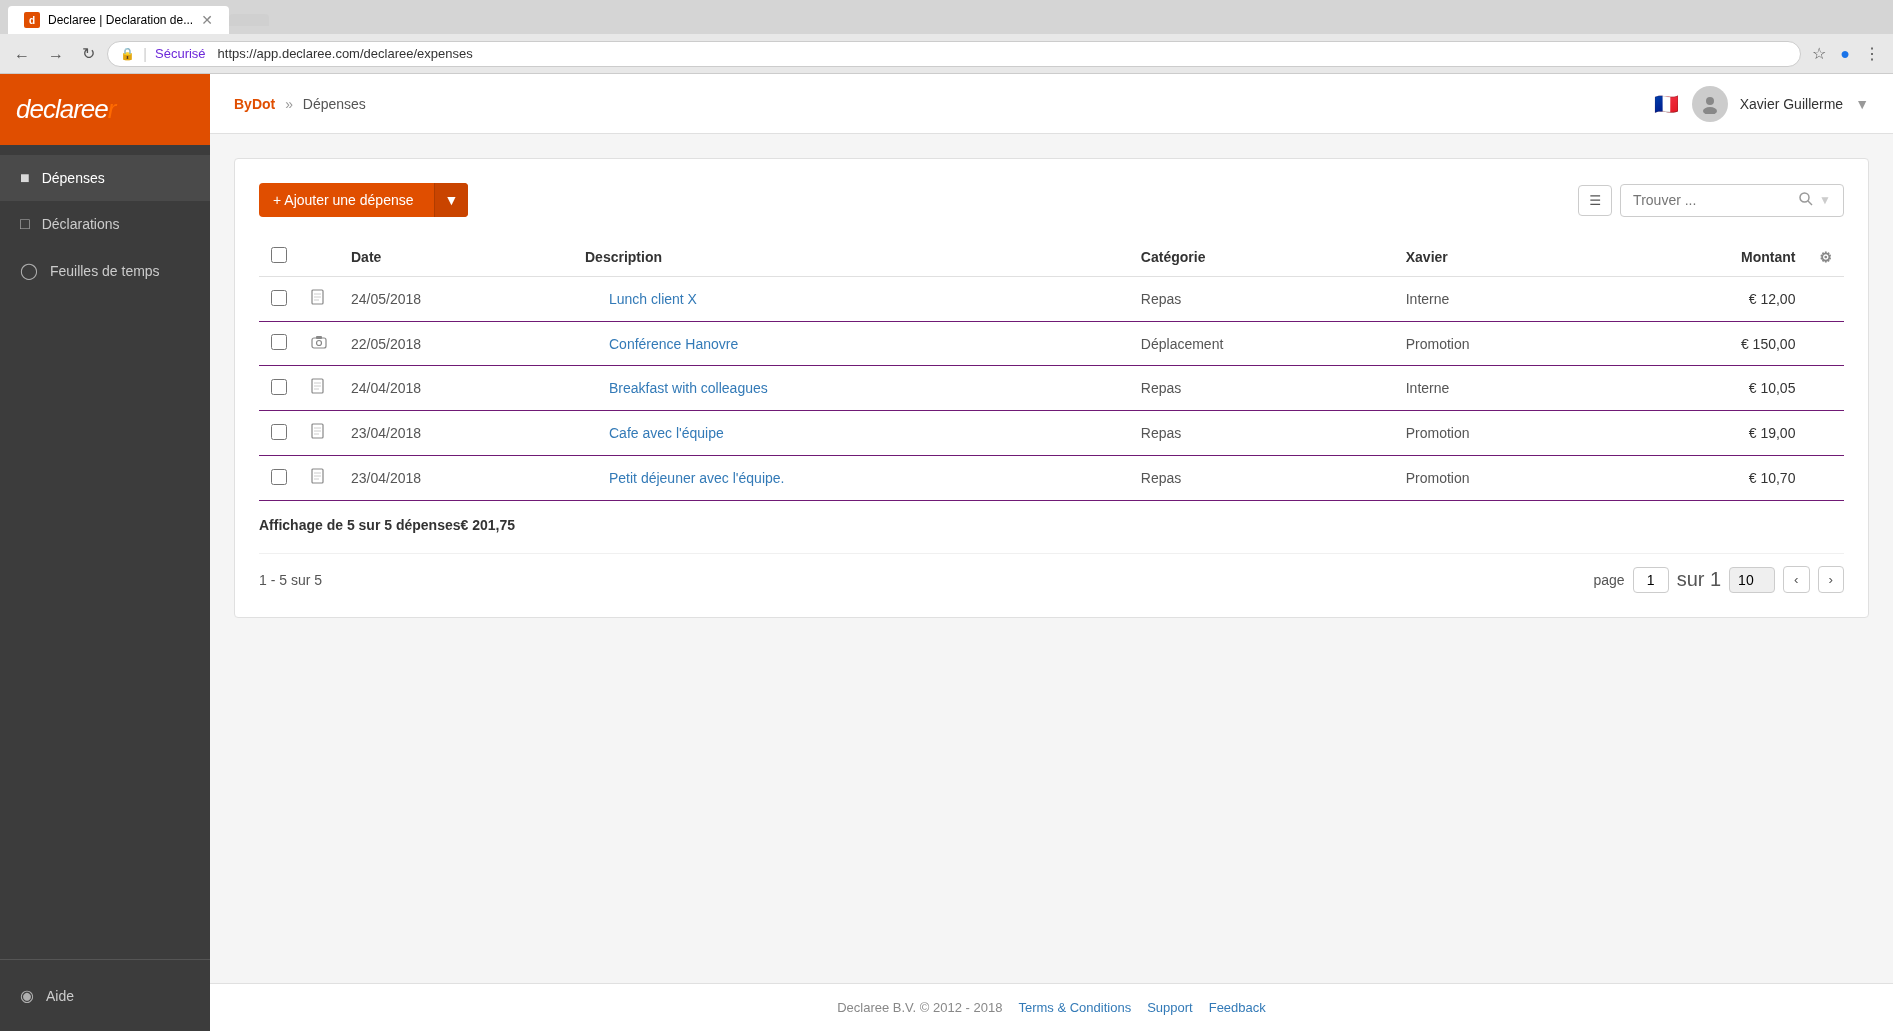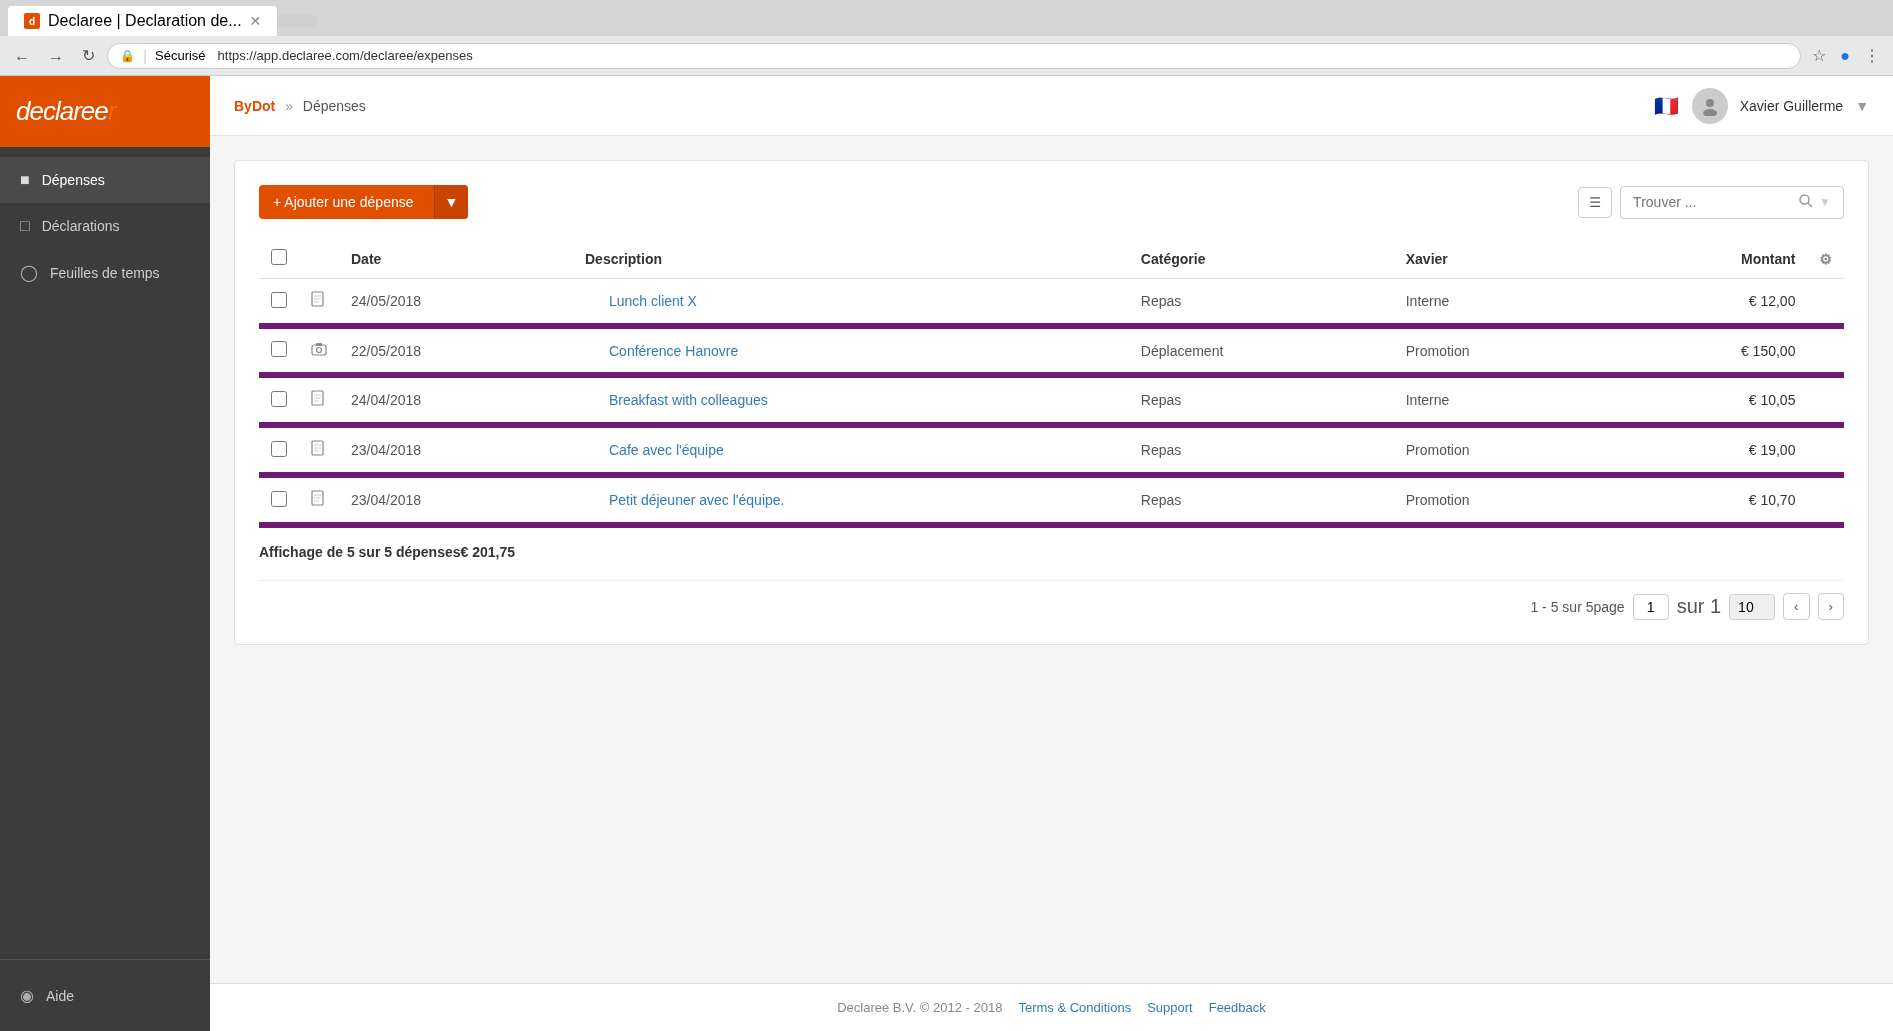--- a/index.html
+++ b/index.html
@@ -3,21 +3,21 @@
   <meta charset="utf-8">
   <style>
     * { box-sizing: border-box; margin: 0; padding: 0; }
     body { font-family: Arial, sans-serif; font-size: 14px; background: #f5f5f5; display: flex; flex-direction: column; min-height: 100vh; }
 
     
     .browser-chrome { background: #e8e8e8; border-bottom: 1px solid #ccc; }
     .browser-tab-bar { display: flex; align-items: center; padding: 6px 8px 0; background: #d5d5d5; }
     .browser-tab { background: white; padding: 6px 16px; border-radius: 4px 4px 0 0; font-size: 13px; display: flex; align-items: center; gap: 8px; min-width: 180px; }
     .browser-tab .favicon { width: 16px; height: 16px; background: #e04e00; border-radius: 2px; display: inline-block; font-size: 10px; color: white; display: flex; align-items: center; justify-content: center; font-weight: bold; }
-    .browser-tab .tab-title { flex: 1; overflow: hidden; text-overflow: ellipsis; white-space: nowrap; font-size: 16px; }
+    .browser-tab .tab-title { flex: 1; overflow: hidden; text-overflow: ellipsis; white-space: nowrap; font-size: 12px; }
     .browser-tab .tab-close { color: #888; cursor: pointer; font-size: 14px; }
     .browser-tab-empty { background: #d0d0d0; padding: 6px 16px; border-radius: 4px 4px 0 0; min-width: 40px; }
     .browser-nav-bar { display: flex; align-items: center; padding: 6px 8px; gap: 6px; background: #e8e8e8; }
     .nav-btn { background: none; border: none; cursor: pointer; color: #555; font-size: 16px; padding: 4px 6px; border-radius: 3px; }
     .address-bar { flex: 1; display: flex; align-items: center; background: white; border: 1px solid #ccc; border-radius: 20px; padding: 4px 12px; gap: 8px; }
     .address-bar .lock-icon { color: #2a7a2a; font-size: 12px; }
     .address-bar .separator { color: #ccc; }
     .address-url { flex: 1; font-size: 13px; color: #333; border: none; outline: none; }
     .nav-right-icons { display: flex; align-items: center; gap: 4px; }
     .nav-icon-btn { background: none; border: none; cursor: pointer; color: #555; font-size: 16px; padding: 4px 5px; }
@@ -61,37 +61,37 @@
     .toolbar-right { display: flex; align-items: center; gap: 8px; }
     .list-view-btn { background: white; border: 1px solid #ccc; padding: 7px 10px; border-radius: 4px; cursor: pointer; color: #555; }
     .search-box { border: 1px solid #ccc; border-radius: 4px; padding: 7px 12px; display: flex; align-items: center; gap: 6px; background: white; }
     .search-input { border: none; outline: none; font-size: 14px; color: #999; width: 160px; }
     .search-icon-btn { color: #999; background: none; border: none; cursor: pointer; }
 
     
     .expenses-table { width: 100%; border-collapse: collapse; }
     .expenses-table th { text-align: left; padding: 10px 12px; font-weight: bold; font-size: 14px; color: #333; border-bottom: 1px solid #e0e0e0; }
     .expenses-table th.amount-col { text-align: right; }
-    .expenses-table td { padding: 12px 12px; border-bottom: 6px solid #701a75; font-size: 14px; color: #555; vertical-align: middle; }
+    .expenses-table td { padding: 12px 12px; border-bottom: 1px solid #701a75; font-size: 14px; color: #555; vertical-align: middle; }
     .expenses-table td.amount-col { text-align: right; color: #333; }
     .row-checkbox { width: 16px; height: 16px; cursor: pointer; }
     .receipt-icon { color: #888; font-size: 16px; }
     .expense-link { color: #337ab7; text-decoration: none; cursor: pointer; margin-left: 24px; }
     .th-checkbox { width: 30px; }
     .th-receipt { width: 30px; }
     .th-settings { width: 30px; text-align: right; }
     .settings-icon { color: #888; cursor: pointer; }
 
     
     .table-footer { display: flex; align-items: center; margin-top: 16px; font-size: 14px; }
     .summary-text { color: #333; font-weight: bold; }
     .total-amount { font-weight: bold; color: #333; text-align: right; padding-right: 12px; }
 
     
-    .pagination-row { display: flex; align-items: center; justify-content: flex-end; margin-top: 20px; padding-top: 12px; border-top: 1px solid #f0f0f0; }
+    .pagination-row { display: flex; align-items: center; justify-content: space-between; margin-top: 20px; padding-top: 12px; border-top: 1px solid #f0f0f0; }
     .pagination-info { font-size: 14px; color: #555; }
     .pagination-controls { display: flex; align-items: center; gap: 8px; }
     .page-label { color: #555; font-size: 14px; }
     .page-input { width: 36px; text-align: center; border: 1px solid #ccc; border-radius: 4px; padding: 4px; font-size: 14px; }
     .page-total { color: #555; font-size: 20px; }
     .per-page-select { border: 1px solid #ccc; border-radius: 4px; padding: 4px 20px 4px 8px; font-size: 14px; appearance: none; cursor: pointer; }
     .pagination-btn { background: white; border: 1px solid #ccc; padding: 5px 10px; border-radius: 4px; cursor: pointer; color: #555; }
 
     
     .app-footer { background: white; border-top: 1px solid #e0e0e0; padding: 16px 24px; text-align: center; font-size: 13px; color: #888; display: flex; align-items: center; justify-content: center; gap: 16px; }
@@ -109,21 +109,21 @@
     </div>
     <div class="browser-tab-empty"></div>
   </div>
   <div class="browser-nav-bar">
     <button class="nav-btn">←</button>
     <button class="nav-btn">→</button>
     <button class="nav-btn">↻</button>
     <div class="address-bar">
       <span class="lock-icon">🔒</span>
       <span class="separator">|</span>
-      <span style="color:#000000;font-size:13px;margin-right:4px;">Sécurisé</span>
+      <span style="color:#6d28d9;font-size:13px;margin-right:4px;">Sécurisé</span>
       <input class="address-url" type="text" value="https://app.declaree.com/declaree/expenses" style="">
     </div>
     <div class="nav-right-icons">
       <button class="nav-icon-btn">☆</button>
       <button class="nav-icon-btn" style="color:#1a73e8;">●</button>
       <button class="nav-icon-btn">⋮</button>
     </div>
   </div>
 </div>
 

